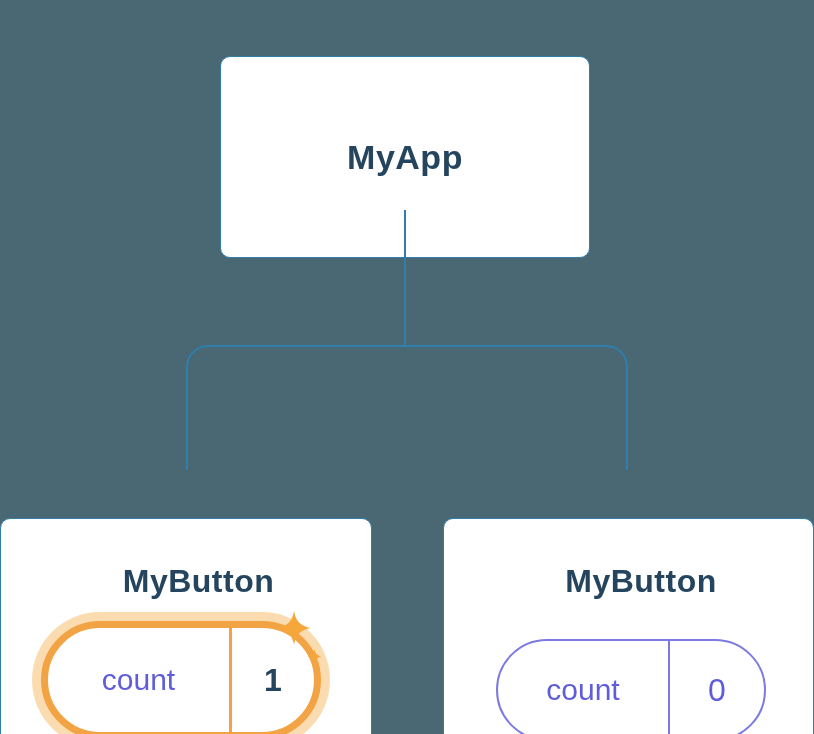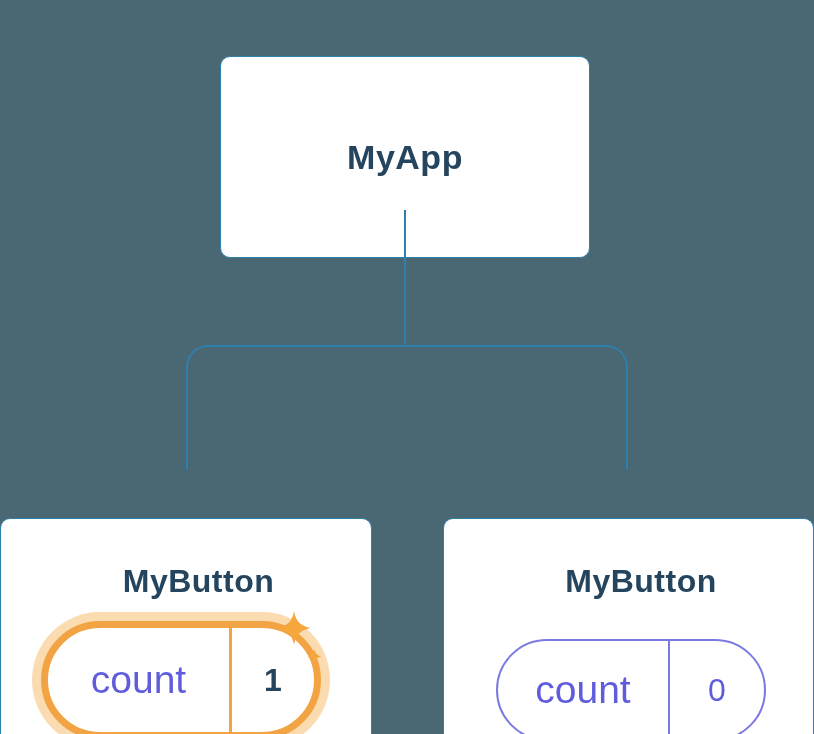--- a/index.html
+++ b/index.html
@@ -64,21 +64,21 @@
   }
   .pill-right{
     left:52px;top:120px;width:270px;height:102px;
     border:2px solid var(--purple-border);
     border-radius:52px;
   }
   .pill-key{
     flex:1;
     display:flex;align-items:center;justify-content:center;
     color:var(--purple);
-    font-size:39px;
+    font-size:30px;
   }
   .pill-divider{width:3px;background:var(--orange);}
   .pill-right .pill-divider{width:2px;background:var(--purple-border);}
   .pill-value{
     width:82px;
     display:flex;align-items:center;justify-content:center;
     font-size:32px;
   }
   .value-highlight{color:var(--text-navy);font-weight:bold;}
   .value-normal{color:var(--purple);font-weight:normal;width:94px;}

